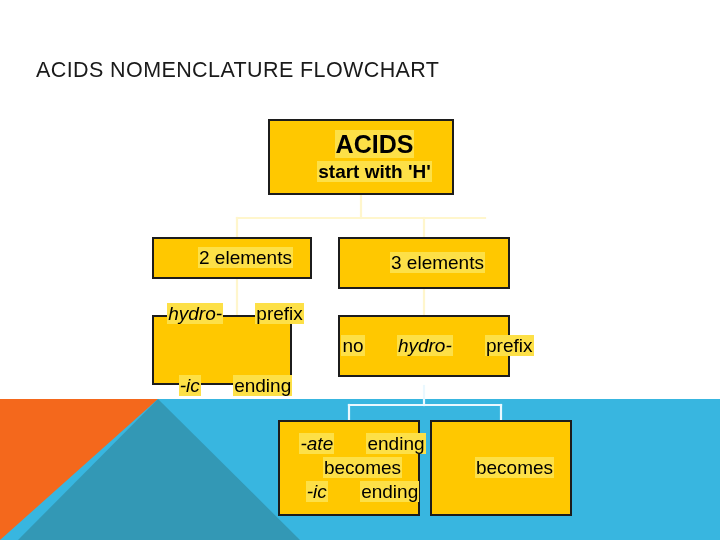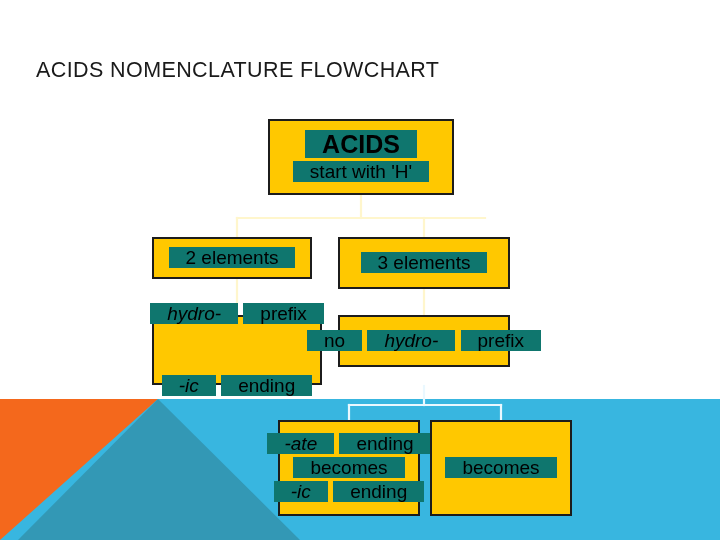--- a/index.html
+++ b/index.html
@@ -62,38 +62,39 @@
     text-align: center;
     color: #000000;
     line-height: 1.16;
   }
   .box .ln {
     display: block;
     white-space: nowrap;
   }
   
   .hl {
-    background: #0f766e;
-    padding: 0 17px;
+    background: #fde047;
+    padding: 0 1px;
     box-decoration-break: clone;
+    margin-left: 27px;
     -webkit-box-decoration-break: clone;
   }
   .it { font-style: italic; }
   .bd { font-weight: bold; }
 
   
   #box-acids      { left: 268px; top: 119px; width: 186px; height: 76px; }
   #box-acids .l1  { font-size: 25px; margin-bottom: 2px; }
-  #box-acids .l2  { font-size: 19px; }
+  #box-acids .l2  { font-size: 19px; font-weight: bold; }
 
   #box-2el        { left: 152px; top: 237px; width: 160px; height: 42px; font-size: 19px; }
   #box-3el        { left: 338px; top: 237px; width: 172px; height: 52px; font-size: 19px; }
 
-  #box-hydro      { left: 152px; top: 315px; width: 170px; height: 70px; font-size: 19px; gap: 48px; }
-  #box-nohydro    { left: 338px; top: 315px; width: 172px; height: 52px; font-size: 19px; }
+  #box-hydro      { left: 152px; top: 315px; width: 140px; height: 70px; font-size: 19px; gap: 48px; }
+  #box-nohydro    { left: 338px; top: 315px; width: 172px; height: 62px; font-size: 19px; }
   #box-hydro .ln  { margin: 1px 0; }
 
   #box-ate        { left: 278px; top: 420px; width: 142px; height: 96px; font-size: 19px; }
   #box-ite        { left: 430px; top: 420px; width: 142px; height: 96px; font-size: 19px; }
   #box-ate .ln, #box-ite .ln { margin: 1px 0; text-align: center; }
 </style>
 </head>
 <body>
 
 <div id="slide">

